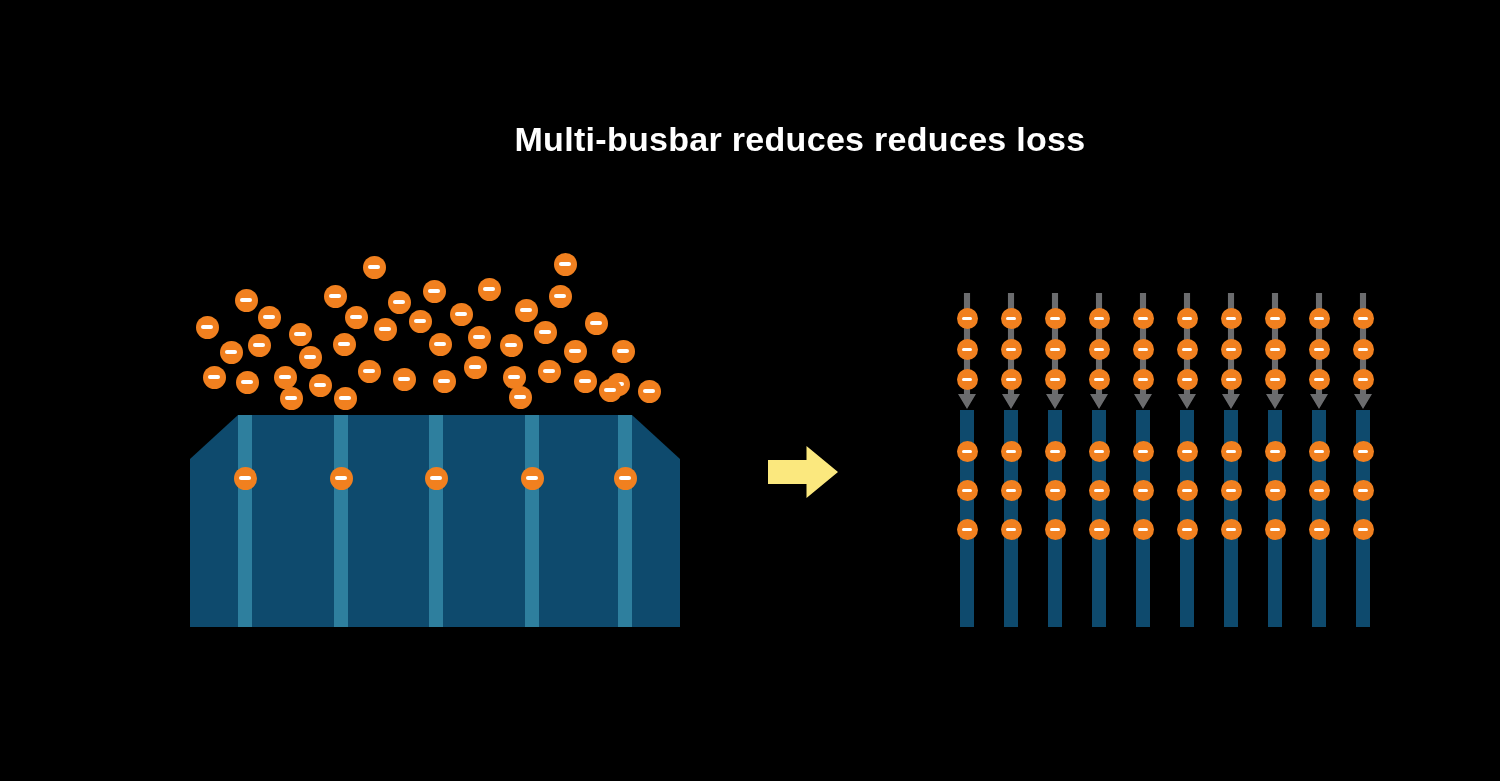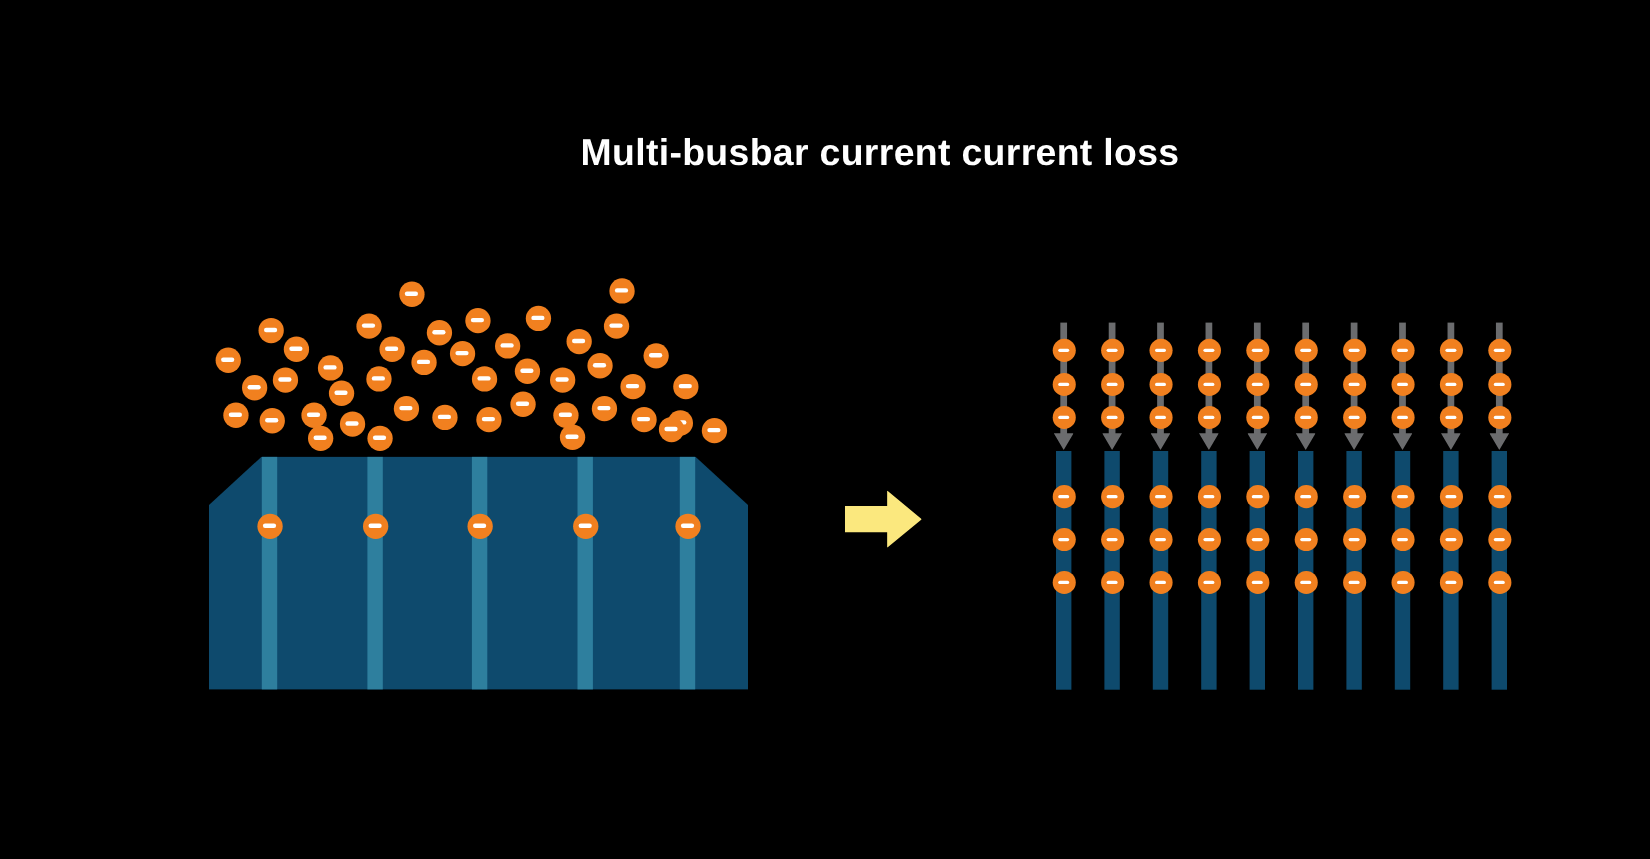--- a/index.html
+++ b/index.html
@@ -28,21 +28,21 @@
   }
   .transition-arrow {
     position:absolute;
     clip-path: polygon(0 27%, 55% 27%, 55% 0, 100% 50%, 55% 100%, 55% 73%, 0 73%);
   }
 </style>
 </head>
 <body>
 
 <div class="canvas">
-  <h1 class="title">Multi-busbar current current loss</h1>
+  <h1 class="title">Multi-busbar reduces reduces loss</h1>
   <div class="cell" id="solar-cell" style="left: 190px; top: 415px; width: 490px; height: 212px; background: rgb(14, 74, 109); clip-path: polygon(0px 44px, 48px 0px, calc(100% - 48px) 0px, 100% 44px, 100% 100%, 0px 100%);">
       <div class="stripe" style="left: 48px; width: 14px; background: rgb(46, 127, 158);"></div>
       <div class="stripe" style="left: 144px; width: 14px; background: rgb(46, 127, 158);"></div>
       <div class="stripe" style="left: 239px; width: 14px; background: rgb(46, 127, 158);"></div>
       <div class="stripe" style="left: 335px; width: 14px; background: rgb(46, 127, 158);"></div>
       <div class="stripe" style="left: 428px; width: 14px; background: rgb(46, 127, 158);"></div>
     </div>
   <div class="overlay" id="overlay">
       <div class="electron" style="left: 362.5px; top: 255.5px; width: 23px; height: 23px; background: rgb(241, 128, 31);">
         <div class="minus" style="background: rgb(255, 255, 255);"></div>

